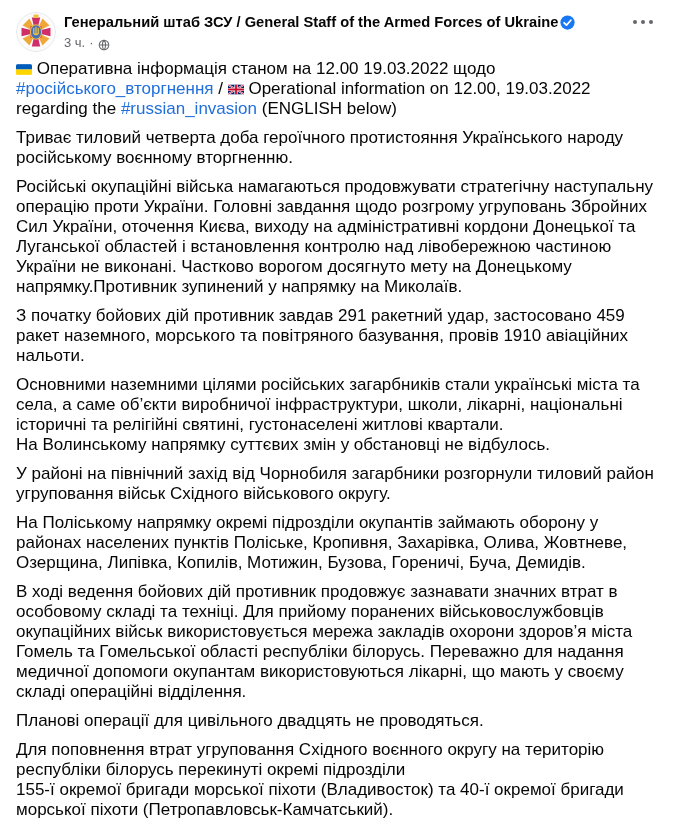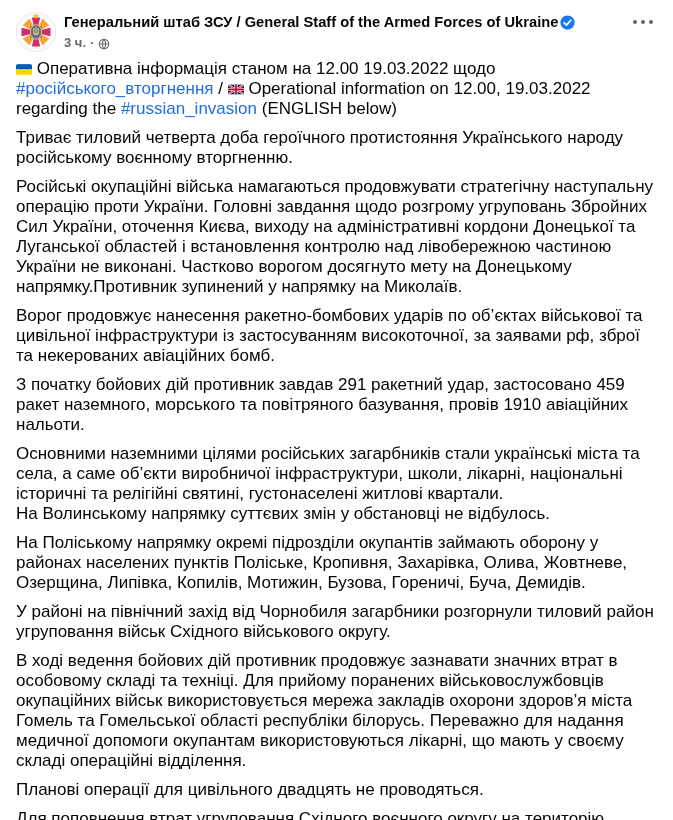--- a/index.html
+++ b/index.html
@@ -19,22 +19,22 @@
   }
   .avatar-wrap svg { display: block; }
   .header-info { margin-left: 8px; flex: 1 1 auto; min-width: 0; padding-top: 1px; }
   .name-row { display: flex; align-items: center; gap: 2px; }
   .page-name {
     font-size: 14.7px; font-weight: 700; color: #050505; line-height: 19px;
     cursor: pointer; white-space: nowrap;
   }
   .verified { display: inline-flex; align-items: center; }
   .meta-row {
-    display: flex; align-items: center; gap: 4px;
-    font-size: 13px; color: #65676b; margin-top: 3px; line-height: 16px; font-weight: bold;
+    display: flex; align-items: flex-end; gap: 4px;
+    font-size: 13px; color: #65676b; margin-top: 3px; line-height: 16px;
   }
   .meta-row .ts { cursor: pointer; }
   .globe { display: inline-flex; align-items: center; margin-top: 1px; }
   .menu-btn {
     margin-left: auto; padding: 8px 4px 8px 8px; cursor: pointer;
     display: flex; align-items: center;
   }
   .dots { display: flex; gap: 4px; }
   .dots i { width: 4px; height: 4px; border-radius: 50%; background: #65676b; display:block; }
 
@@ -114,25 +114,24 @@
             <rect width="60" height="20" y="20" fill="#FFD500"></rect>
           </svg></span><span> Оперативна інформація станом на 12.00 19.03.2022 щодо </span><a class="hashtag">#російського_вторгнення</a><span> / </span><span class="flag"><svg width="16" height="11" viewBox="0 0 60 36">
             <rect width="60" height="36" fill="#012169"></rect>
             <path d="M0,0 60,36 M60,0 0,36" stroke="#ffffff" stroke-width="7"></path>
             <path d="M0,0 60,36 M60,0 0,36" stroke="#C8102E" stroke-width="3"></path>
             <path d="M30,0 V36 M0,18 H60" stroke="#ffffff" stroke-width="12"></path>
             <path d="M30,0 V36 M0,18 H60" stroke="#C8102E" stroke-width="7"></path>
           </svg></span><span> Operational information on 12.00, 19.03.2022 regarding the </span><a class="hashtag">#russian_invasion</a><span> (ENGLISH below)</span></p>
     <p>Триває тиловий четверта доба героїчного протистояння Українського народу російському воєнному вторгненню.</p>
     <p>Російські окупаційні війська намагаються продовжувати стратегічну наступальну операцію проти України. Головні завдання щодо розгрому угруповань Збройних Сил України, оточення Києва, виходу на адміністративні кордони Донецької та Луганської областей і встановлення контролю над лівобережною частиною України не виконані. Частково ворогом досягнуто мету на Донецькому напрямку.Противник зупинений у напрямку на Миколаїв.</p>
-    <p>Ворог продовжує нанесення ракетно-бомбових ударів по об’єктах військової та цивільної інфраструктури із застосуванням високоточної, за заявами рф, зброї та некерованих авіаційних бомб.</p>
     <p>З початку бойових дій противник завдав 291 ракетний удар, застосовано 459 ракет наземного, морського та повітряного базування, провів 1910 авіаційних нальоти.</p>
     <p>Основними наземними цілями російських загарбників стали українські міста та села, а саме об’єкти виробничої інфраструктури, школи, лікарні, національні історичні та релігійні святині, густонаселені житлові квартали.
 На Волинському напрямку суттєвих змін у обстановці не відбулось.</p>
+    <p>У районі на північний захід від Чорнобиля загарбники розгорнули тиловий район угруповання військ Східного військового округу.</p>
     <p>На Поліському напрямку окремі підрозділи окупантів займають оборону у районах населених пунктів Поліське, Кропивня, Захарівка, Олива, Жовтневе, Озерщина, Липівка, Копилів, Мотижин, Бузова, Гореничі, Буча, Демидів.</p>
-    <p>У районі на північний захід від Чорнобиля загарбники розгорнули тиловий район угруповання військ Східного військового округу.</p>
     <p>В ході ведення бойових дій противник продовжує зазнавати значних втрат в особовому складі та техніці. Для прийому поранених військовослужбовців окупаційних військ використовується мережа закладів охорони здоров’я міста Гомель та Гомельської області республіки білорусь. Переважно для надання медичної допомоги окупантам використовуються лікарні, що мають у своєму складі операційні відділення.</p>
     <p>Планові операції для цивільного двадцять не проводяться.</p>
     <p>Для поповнення втрат угруповання Східного воєнного округу на територію республіки білорусь перекинуті окремі підрозділи
 155-ї окремої бригади морської піхоти (Владивосток) та 40-ї окремої бригади морської піхоти (Петропавловськ-Камчатський).</p>
   </div>
 
 </div>
 
 </body></html>

